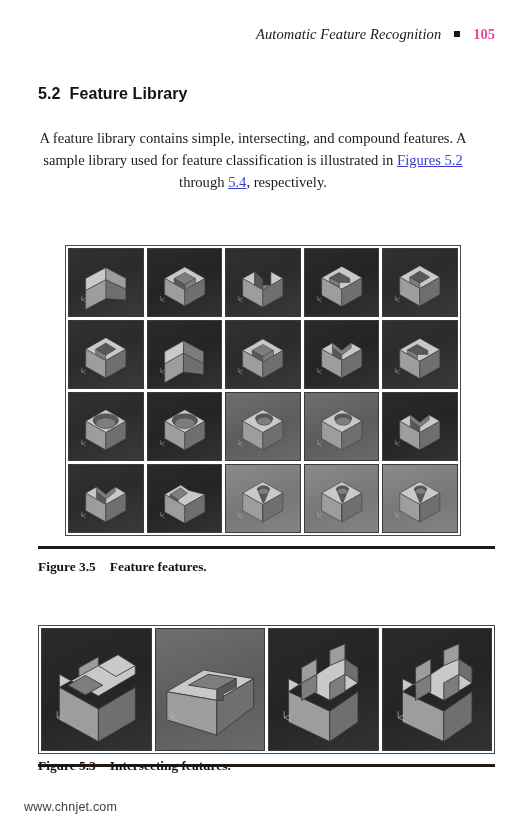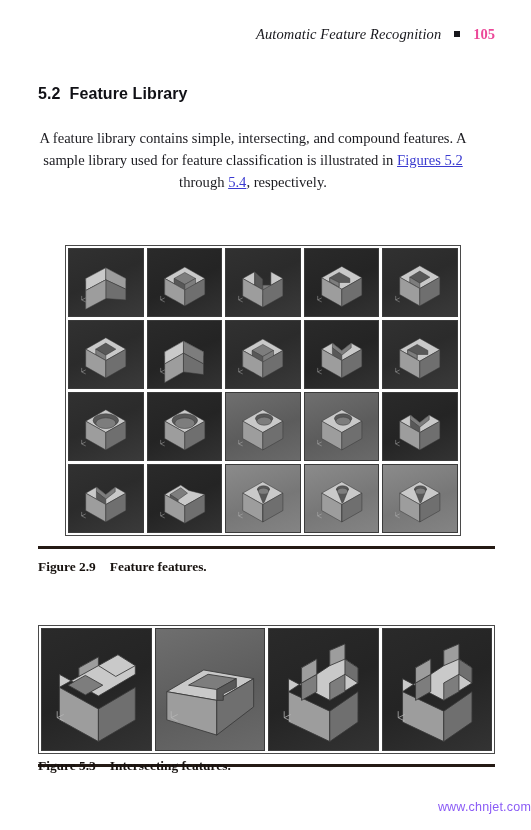--- a/index.html
+++ b/index.html
@@ -119,24 +119,24 @@
     color: #17120f;
     white-space: nowrap;
   }
   .caption .cap-num { margin-right: 14px; }
 
   
   .watermark {
     position: absolute;
     left: 0; right: 0;
     top: 800px;
-    text-align: right;
+    text-align: left;
     font-family: "Liberation Sans", sans-serif;
     font-size: 12.5px;
-    color: #8b5cf6;
+    color: #404040;
     letter-spacing: .2px;
     margin-left: 24px;
   }
 </style>
 </head>
 <body>
 
 <div class="running-head">
   <span class="rh-title">Automatic Feature Recognition</span>
   <span class="rh-sq"></span>
@@ -401,21 +401,21 @@
             <g stroke="#b9b9b9" stroke-width="0.8" fill="none" opacity="0.85">
             <path d="M14,76 l6,3 M14,76 l0,-6 M14,76 l6,-3"></path>
             </g>
           </svg>
         </div>
       </div>
   </div>
 </div>
 <div class="cap-rule" style="left:38px; top:546px; width:457px;"></div>
 <div class="caption" style="left:38px; top:559px;">
-  <span class="cap-num">Figure 2.9</span><span>Feature features.</span>
+  <span class="cap-num">Figure 3.5</span><span>Feature features.</span>
 </div>
 
 <div class="figure" id="fig53" style="left:38px; top:625px; width:457px;">
   <div class="fig-frame">
     <div class="grid" id="grid53" style="grid-template-columns:repeat(4,1fr); grid-auto-rows:123px;">
         <div class="cell bg-darker">
           <svg viewBox="0 0 100 100" preserveAspectRatio="xMidYMid meet">
             <polygon points="16,48 34,38 34,30 52,20 52,28 70,18 86,28 86,36 52,56 16,36" fill="#c9c9c9" stroke="#3a3a3a" stroke-width="0.8"></polygon>
             <polygon points="16,48 16,78 52,98 52,68" fill="#9d9d9d" stroke="#3a3a3a" stroke-width="0.8"></polygon>
             <polygon points="52,68 86,48 86,78 52,98" fill="#6f6f6f" stroke="#3a3a3a" stroke-width="0.8"></polygon>

